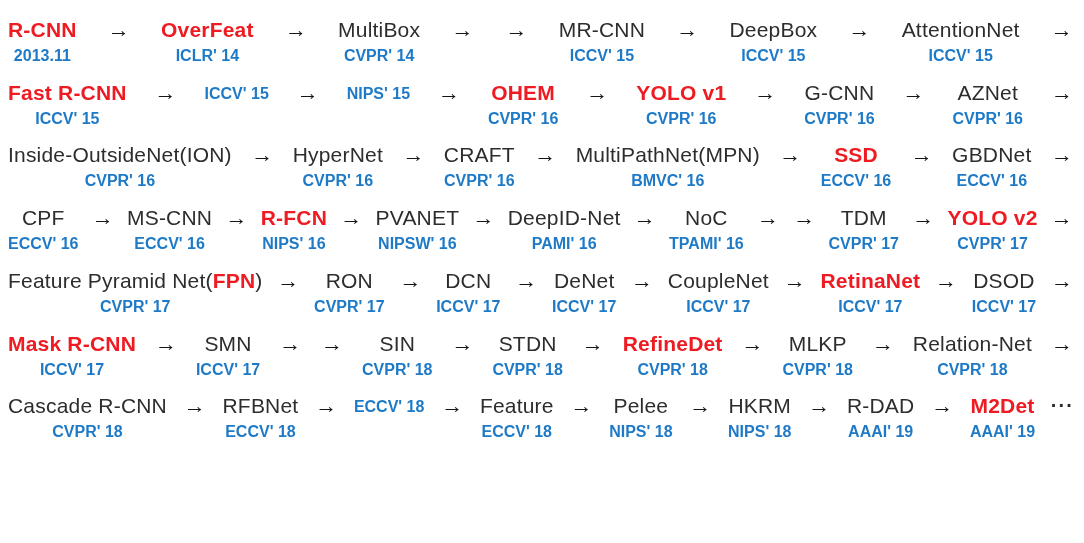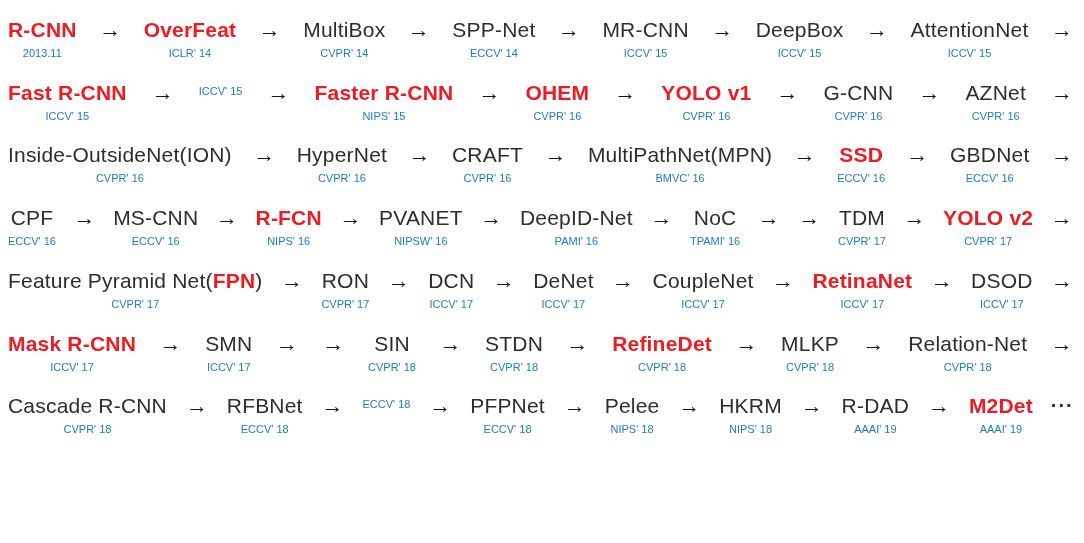--- a/index.html
+++ b/index.html
@@ -44,22 +44,22 @@
     color: var(--black);
     letter-spacing: 0.2px;
     white-space: nowrap;
   }
   .name .seg-red {
     color: var(--red);
     font-weight: 700;
   }
   .name .seg-black { color: var(--black); text-align: right; }
   .venue {
-    font-size: 11px;
-    font-weight: 400;
+    font-size: 16px;
+    font-weight: 700;
     color: var(--blue);
     margin-top: 5px;
     white-space: nowrap;
   }
   .arrow {
     font-size: 22px;
     line-height: 25px;
     color: var(--arrow);
     padding: 0 1px;
     flex: 0 0 auto;
@@ -86,24 +86,20 @@
         <div class="item">
           <div class="name"><span class="seg-red">OverFeat</span></div>
           <div class="venue">ICLR' 14</div>
         </div>
         <div class="arrow">→</div>
         <div class="item">
           <div class="name"><span class="seg-black">MultiBox</span></div>
           <div class="venue">CVPR' 14</div>
         </div>
         <div class="arrow">→</div>
-        <div class="item">
-          <div class="name"><span class="seg-black">SPP-Net</span></div>
-          <div class="venue">ECCV' 14</div>
-        </div>
         <div class="arrow">→</div>
         <div class="item">
           <div class="name"><span class="seg-black">MR-CNN</span></div>
           <div class="venue">ICCV' 15</div>
         </div>
         <div class="arrow">→</div>
         <div class="item">
           <div class="name"><span class="seg-black">DeepBox</span></div>
           <div class="venue">ICCV' 15</div>
         </div>
@@ -118,21 +114,20 @@
         <div class="item">
           <div class="name"><span class="seg-red">Fast R-CNN</span></div>
           <div class="venue">ICCV' 15</div>
         </div>
         <div class="arrow">→</div>
         <div class="item">
           <div class="venue">ICCV' 15</div>
         </div>
         <div class="arrow">→</div>
         <div class="item">
-          <div class="name"><span class="seg-red">Faster R-CNN</span></div>
           <div class="venue">NIPS' 15</div>
         </div>
         <div class="arrow">→</div>
         <div class="item">
           <div class="name"><span class="seg-red">OHEM</span></div>
           <div class="venue">CVPR' 16</div>
         </div>
         <div class="arrow">→</div>
         <div class="item">
           <div class="name"><span class="seg-red">YOLO v1</span></div>
@@ -309,21 +304,21 @@
         <div class="item">
           <div class="name"><span class="seg-black">RFBNet</span></div>
           <div class="venue">ECCV' 18</div>
         </div>
         <div class="arrow">→</div>
         <div class="item">
           <div class="venue">ECCV' 18</div>
         </div>
         <div class="arrow">→</div>
         <div class="item">
-          <div class="name"><span class="seg-black">PFPNet</span></div>
+          <div class="name"><span class="seg-black">Feature</span></div>
           <div class="venue">ECCV' 18</div>
         </div>
         <div class="arrow">→</div>
         <div class="item">
           <div class="name"><span class="seg-black">Pelee</span></div>
           <div class="venue">NIPS' 18</div>
         </div>
         <div class="arrow">→</div>
         <div class="item">
           <div class="name"><span class="seg-black">HKRM</span></div>

